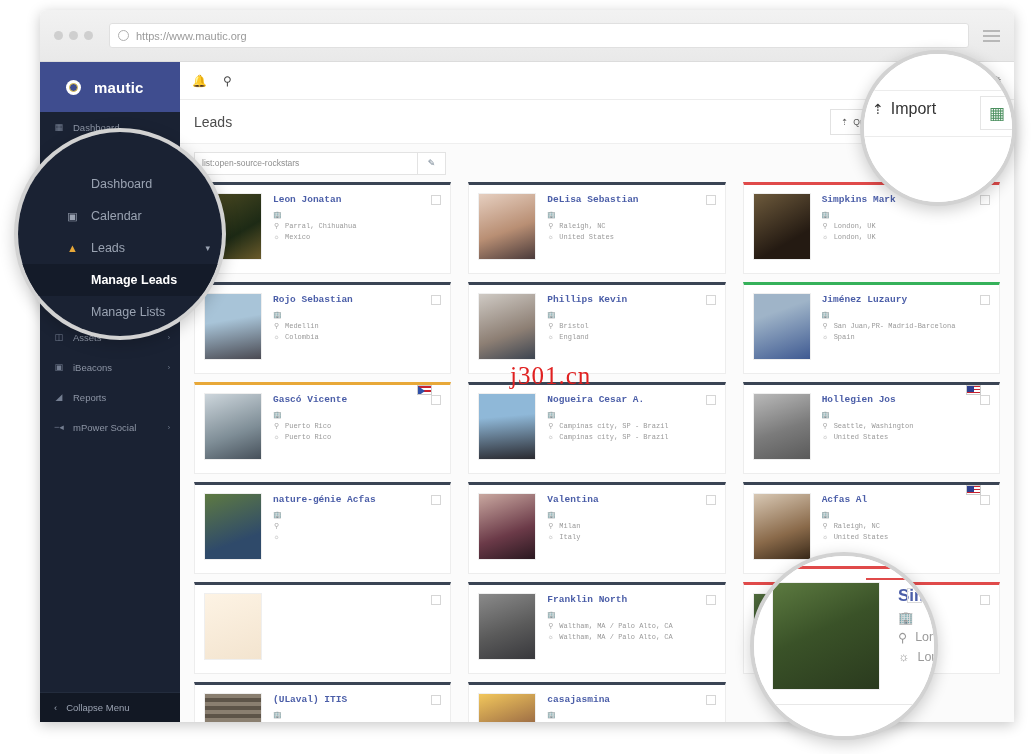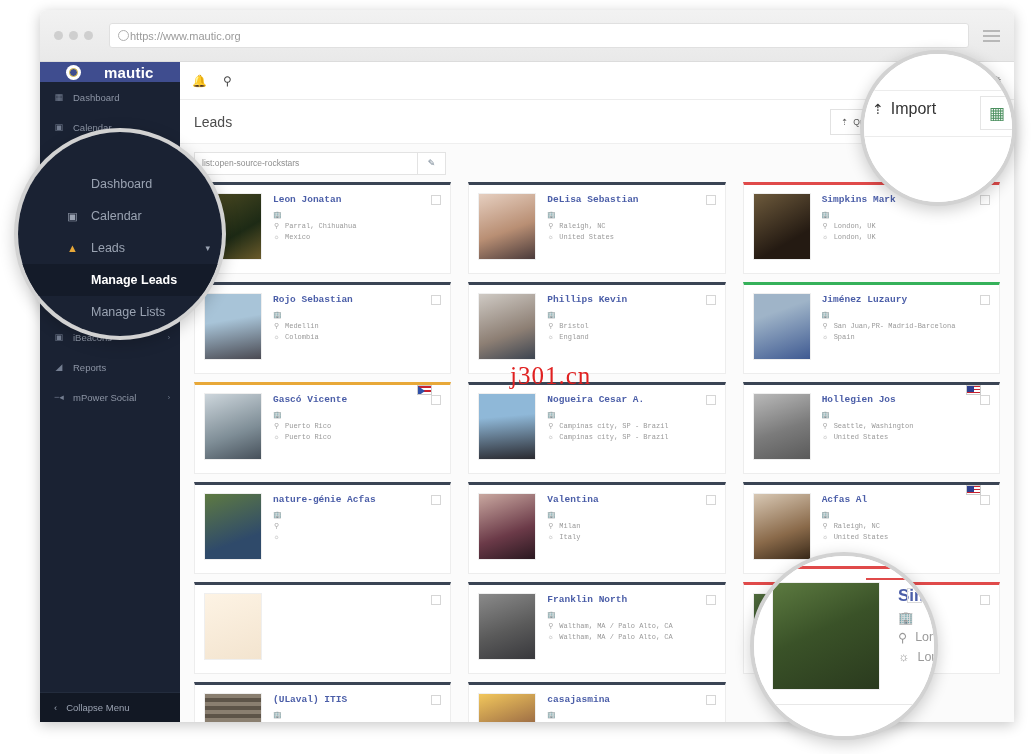--- a/index.html
+++ b/index.html
@@ -29,41 +29,41 @@
     padding: 0 14px;
   }
   .dots { display: flex; gap: 6px; margin-right: 16px; }
   .dot { width: 9px; height: 9px; border-radius: 50%; background: #cfcfcf; }
   #url-bar {
     flex: 1; height: 25px;
     background: #fff;
     border: 1px solid #e0e0e0;
     border-radius: 3px;
     display: flex; align-items: center;
-    padding: 0 8px; gap: 1px;
+    padding: 0 8px; gap: 7px;
     font-size: 11px; color: #9a9a9a;
   }
   .circle-ico {
     width: 11px; height: 11px; border: 1.4px solid #b0b0b0;
     border-radius: 50%; flex: none;
   }
   #hamburger { margin-left: 14px; display: flex; flex-direction: column; gap: 3px; }
   #hamburger i { display: block; width: 17px; height: 2px; background: #b8b8b8; }
 
   
   #app { display: flex; height: 660px; background: #fff; }
 
   
   #sidebar {
     width: 140px; background: #1a2233;
     flex: none; display: flex; flex-direction: column;
   }
   #brand {
-    height: 20px; background: #3f4d8f;
-    display: flex; align-items: center; gap: 23px;
+    height: 50px; background: #3f4d8f;
+    display: flex; align-items: center; gap: 13px;
     padding-left: 26px;
   }
   #brand .logo-mark {
     width: 15px; height: 15px; border-radius: 50%;
     background: #fff; position: relative;
   }
   #brand .logo-mark::after {
     content: ""; position: absolute; inset: 3px;
     border-radius: 50%; background: #3f4d8f;
     border: 1.5px solid #e8c84a;

